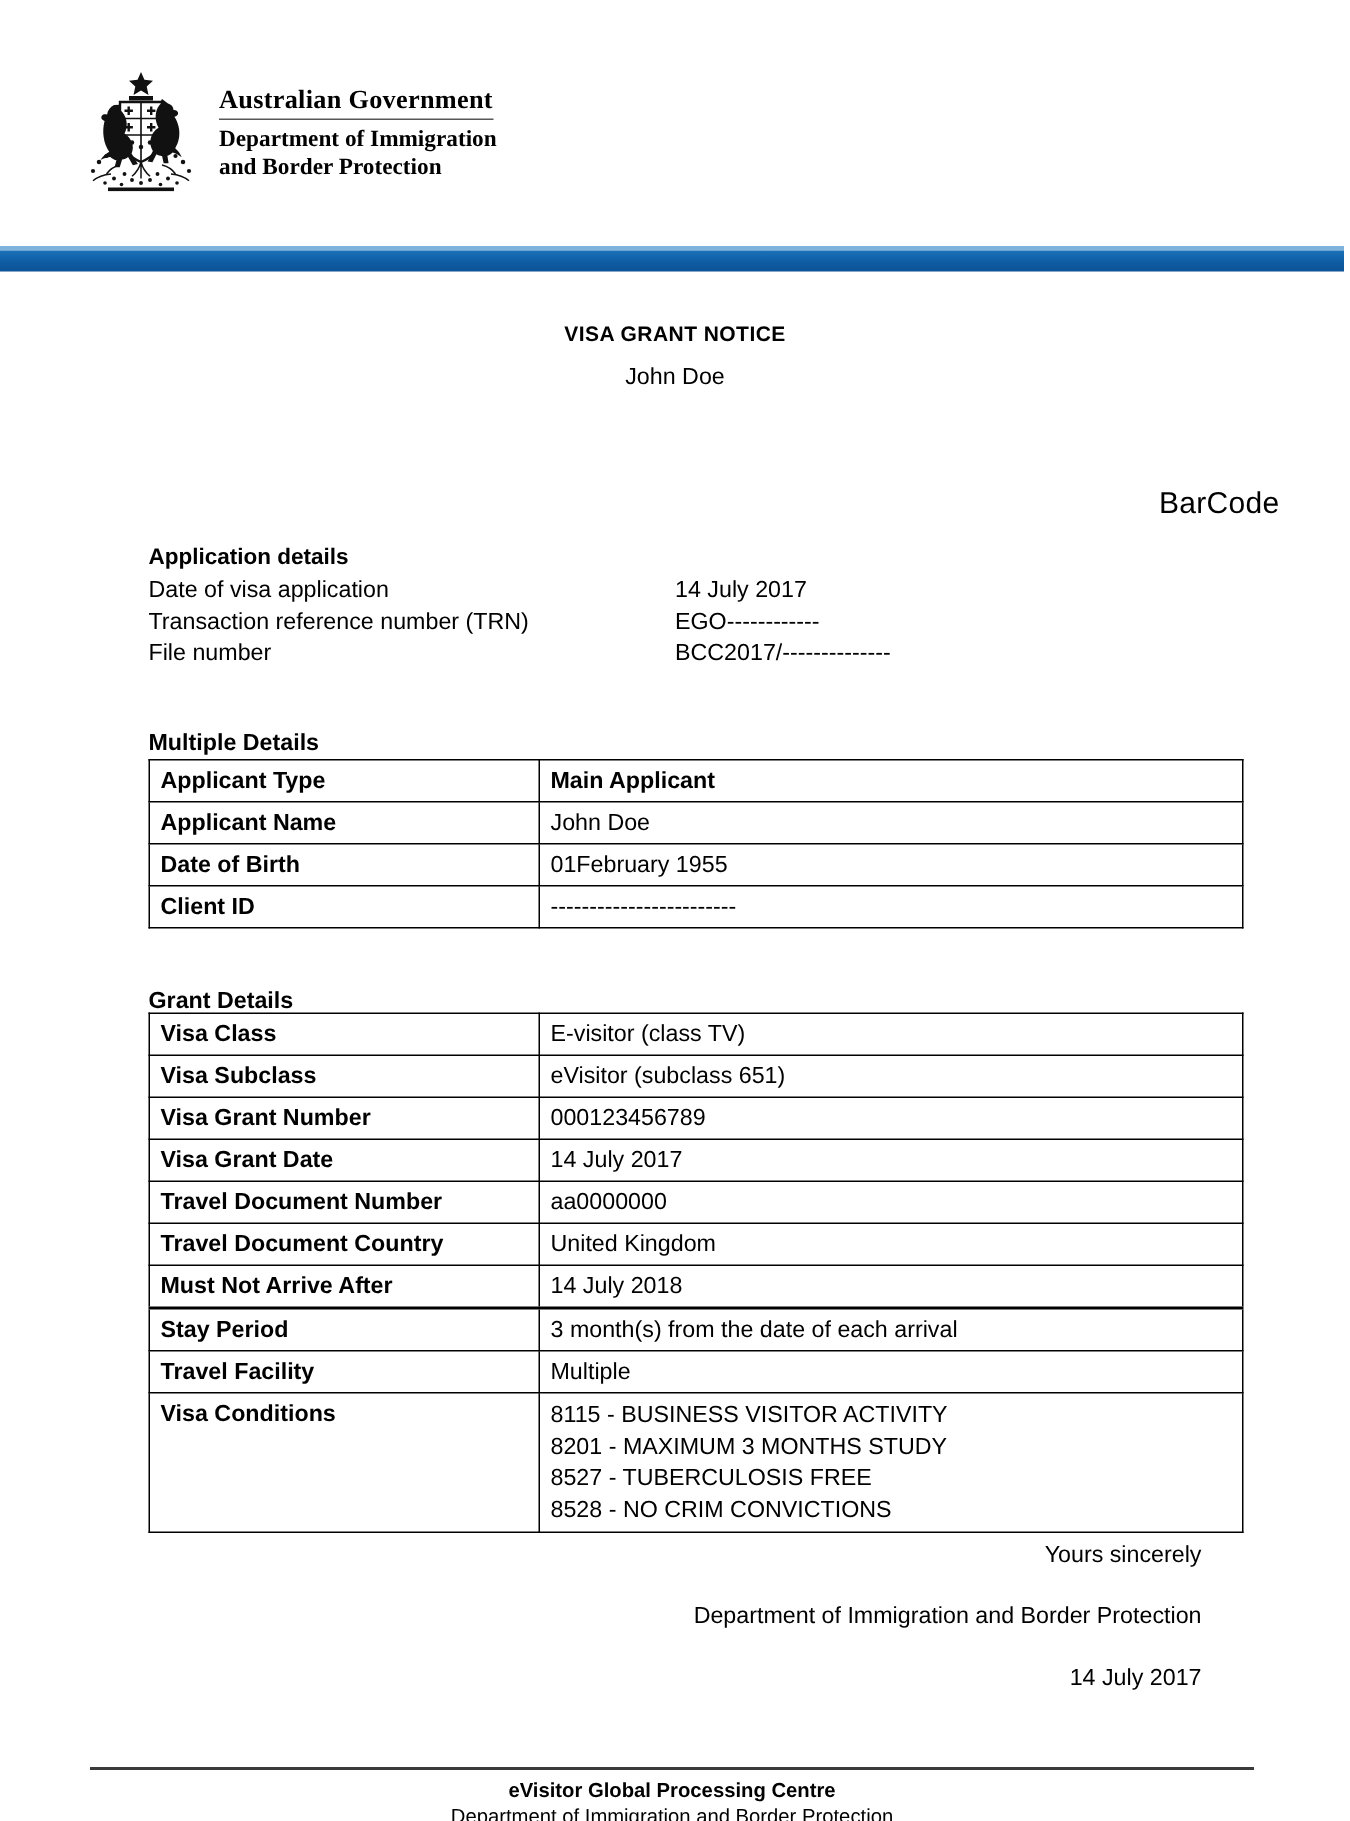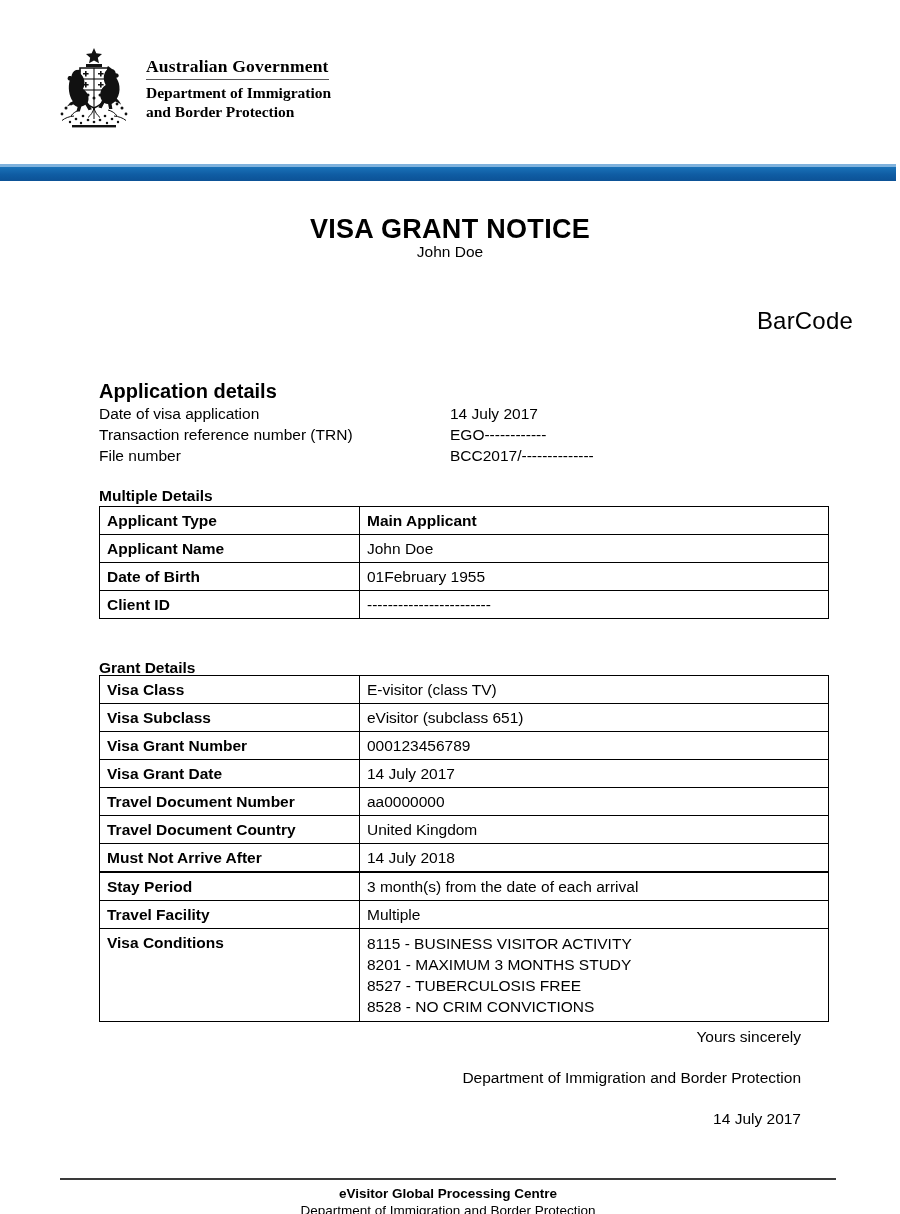--- a/index.html
+++ b/index.html
@@ -73,55 +73,54 @@
     background: linear-gradient(to bottom, #1a72b8 0%, #0f5ca3 55%, #0c5296 100%);
   }
 
   
   .doc-title {
     position: absolute;
     left: 0;
     top: 214px;
     width: 900px;
     text-align: center;
-    font-size: 27px;
+    font-size: 14px;
     font-weight: bold;
     letter-spacing: 0.3px;
   }
   .doc-subtitle {
     position: absolute;
     left: 0;
     top: 243px;
     width: 900px;
     text-align: center;
     font-size: 15.5px;
   }
   .barcode {
     position: absolute;
     left: 0;
-    top: 307px;
+    top: 325px;
     width: 853px;
     text-align: right;
-    font-size: 24px;
+    font-size: 20px;
     letter-spacing: 0.2px;
   }
 
   
   .app-details {
     position: absolute;
     left: 99px;
     top: 361px;
     width: 702px;
   }
   .app-heading {
-    font-size: 20px;
+    font-size: 15px;
     font-weight: bold;
     line-height: 21px;
     margin-bottom: 1px;
-    margin-top: 20px;
   }
   .app-row {
     display: flex;
     line-height: 21px;
     font-size: 15.5px;
   }
   .app-label {
     width: 351px;
     flex: 0 0 351px;
   }

